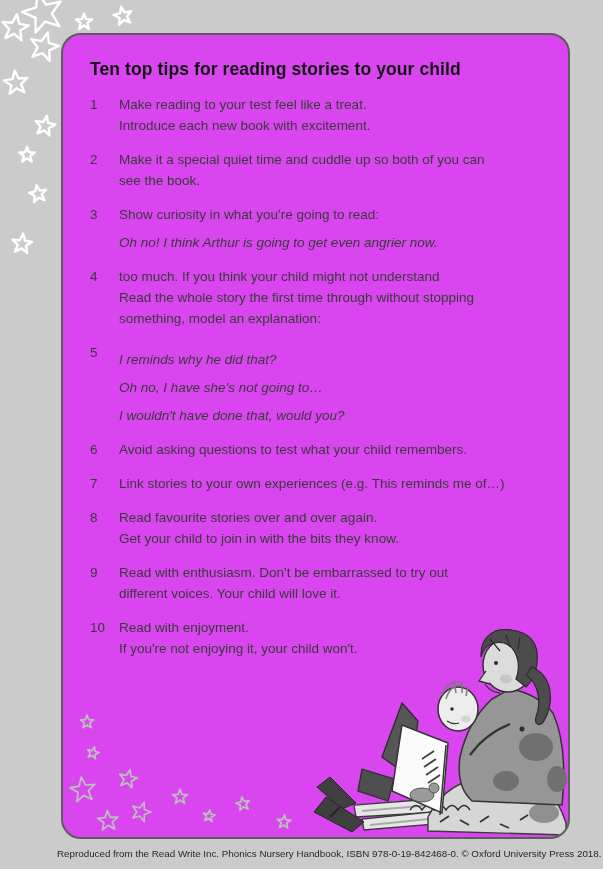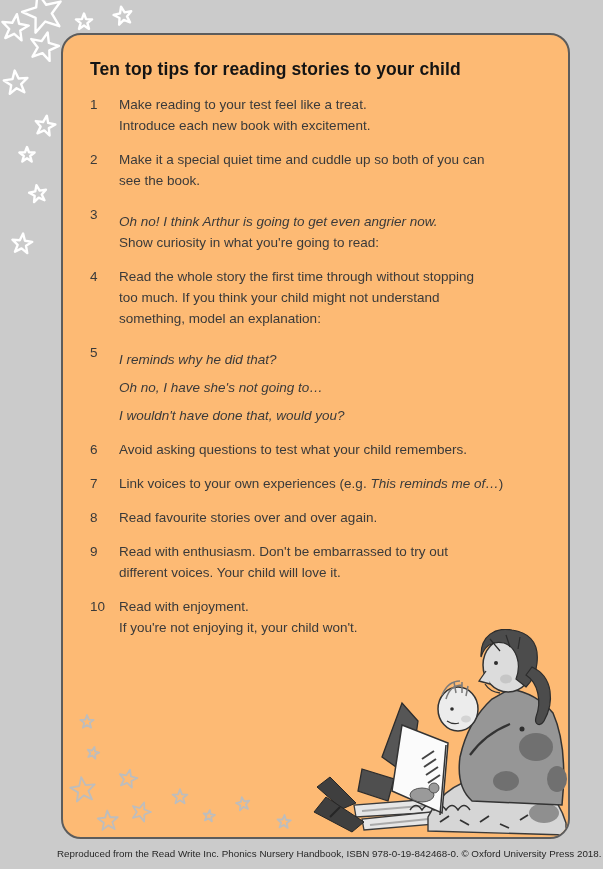--- a/index.html
+++ b/index.html
@@ -8,21 +8,21 @@
     background:#cbcbcb;
     font-family:"Liberation Sans","DejaVu Sans",sans-serif;
     position:relative;overflow:hidden;
   }
   .stars-overlay{
     position:absolute;left:0;top:0;width:603px;height:869px;
     z-index:5;pointer-events:none;
   }
   .sheet{
     position:absolute;left:61px;top:33px;width:509px;height:806px;
-    background:#fdba74;
+    background:#d946ef;
     border:2px solid #5c5c5c;
     border-radius:20px;
     box-sizing:border-box;
     overflow:hidden;
     z-index:1;
     padding:23px 24px 0 27px;
   }
   .page-title{
     margin:0 0 14px 0;
     font-size:17.5px;line-height:22px;
@@ -32,21 +32,21 @@
   .tips{position:relative;z-index:2;}
   .tip{
     display:flex;align-items:flex-start;
     margin:0 0 13px 0;
     color:#3a3a3a;font-size:13.5px;line-height:21px;
   }
   .tip-num{flex:none;width:29px;}
   .tip-body{flex:1;min-width:0;}
   .tip-line{white-space:nowrap;}
   .tip-line.italic{font-style:italic;margin-top:7px;}
-  .inline-italic{font-style:italic;}
+  .inline-italic{}
   .illustration{
     position:absolute;right:0;bottom:0;
     width:258px;height:208px;
     z-index:1;
   }
   .footer{
     position:absolute;left:57px;top:848px;
     font-family:Liberation Sans, sans-serif;
     font-size:9.8px;color:#272727;
     z-index:2;white-space:nowrap;
@@ -105,30 +105,30 @@
       <div class="tip-num">2</div>
       <div class="tip-body">
         <div class="tip-line">Make it a special quiet time and cuddle up so both of you can</div>
         <div class="tip-line">see the book.</div>
       </div>
     </div>
 
     <div class="tip">
       <div class="tip-num">3</div>
       <div class="tip-body">
+        <div class="tip-line">Show curiosity in what you're going to read:</div>
         <div class="tip-line italic">Oh no! I think Arthur is going to get even angrier now.</div>
-        <div class="tip-line">Show curiosity in what you're going to read:</div>
       </div>
     </div>
 
     <div class="tip">
       <div class="tip-num">4</div>
       <div class="tip-body">
+        <div class="tip-line">too much. If you think your child might not understand</div>
         <div class="tip-line">Read the whole story the first time through without stopping</div>
-        <div class="tip-line">too much. If you think your child might not understand</div>
         <div class="tip-line">something, model an explanation:</div>
       </div>
     </div>
 
     <div class="tip">
       <div class="tip-num">5</div>
       <div class="tip-body">
         <div class="tip-line italic">I reminds why he did that?</div>
         <div class="tip-line italic">Oh no, I have she's not going to…</div>
         <div class="tip-line italic">I wouldn't have done that, would you?</div>
@@ -138,28 +138,29 @@
     <div class="tip">
       <div class="tip-num">6</div>
       <div class="tip-body">
         <div class="tip-line">Avoid asking questions to test what your child remembers.</div>
       </div>
     </div>
 
     <div class="tip">
       <div class="tip-num">7</div>
       <div class="tip-body">
-        <div class="tip-line"><span>Link voices to your own experiences (e.g. </span><span class="inline-italic">This reminds me of…</span><span>)</span></div>
+        <div class="tip-line"><span>Link stories to your own experiences (e.g. </span><span class="inline-italic">This reminds me of…</span><span>)</span></div>
       </div>
     </div>
 
     <div class="tip">
       <div class="tip-num">8</div>
       <div class="tip-body">
         <div class="tip-line">Read favourite stories over and over again.</div>
+        <div class="tip-line">Get your child to join in with the bits they know.</div>
       </div>
     </div>
 
     <div class="tip">
       <div class="tip-num">9</div>
       <div class="tip-body">
         <div class="tip-line">Read with enthusiasm. Don't be embarrassed to try out</div>
         <div class="tip-line">different voices. Your child will love it.</div>
       </div>
     </div>

